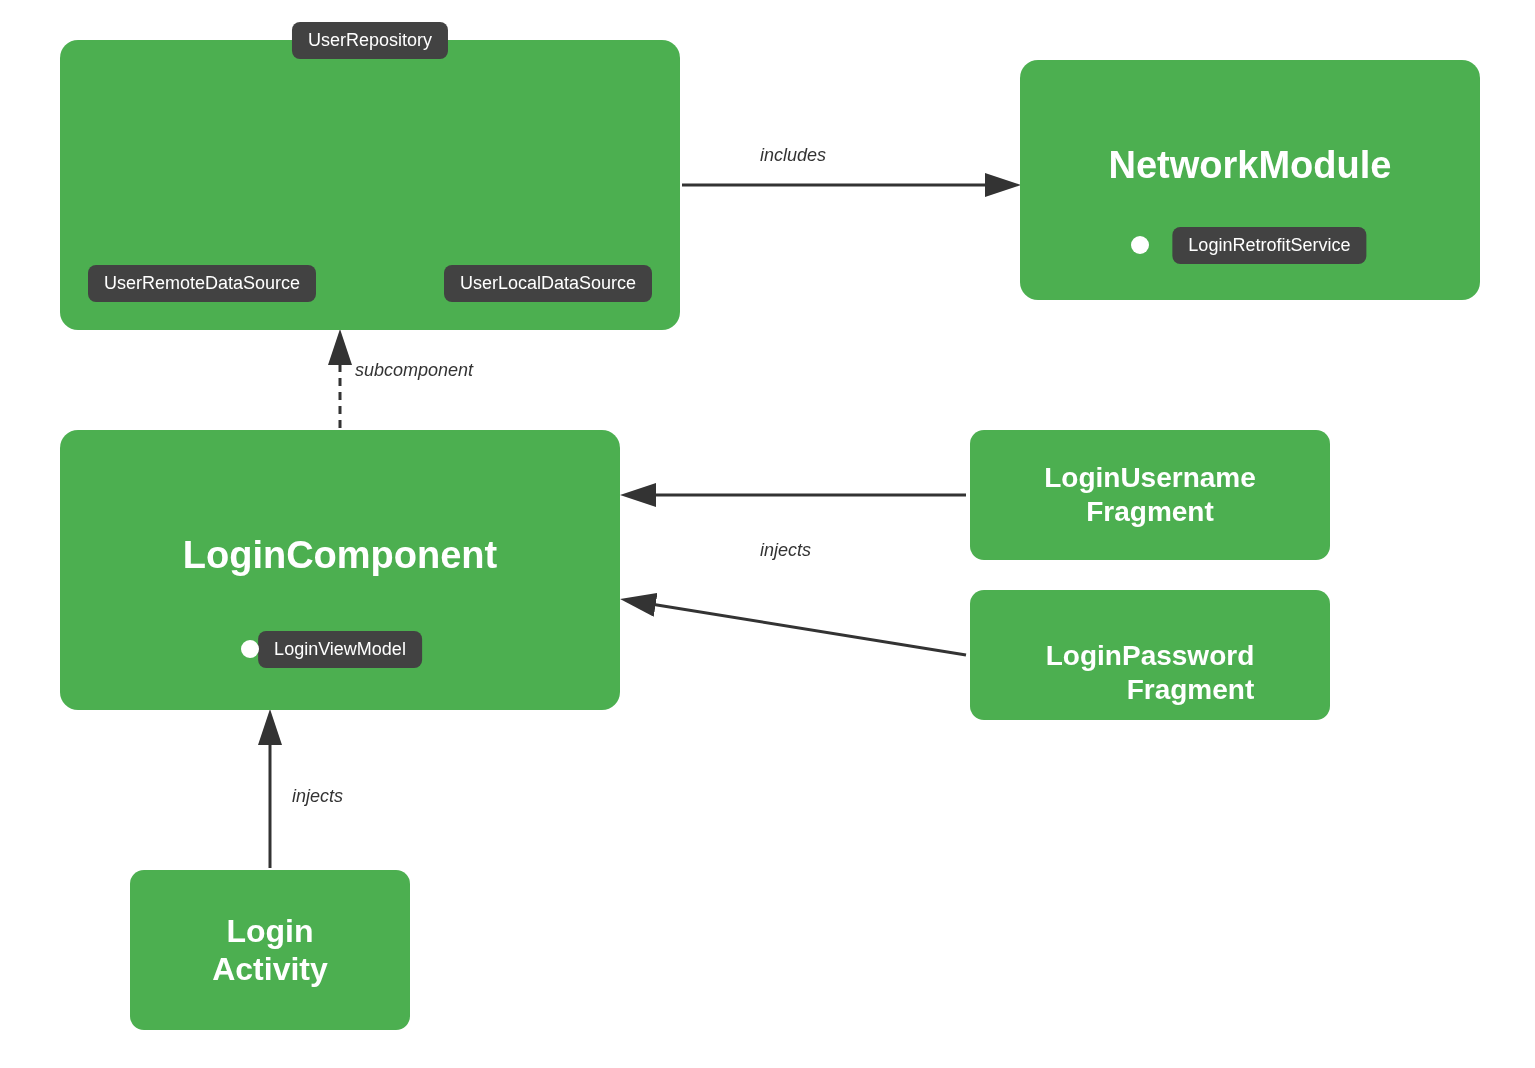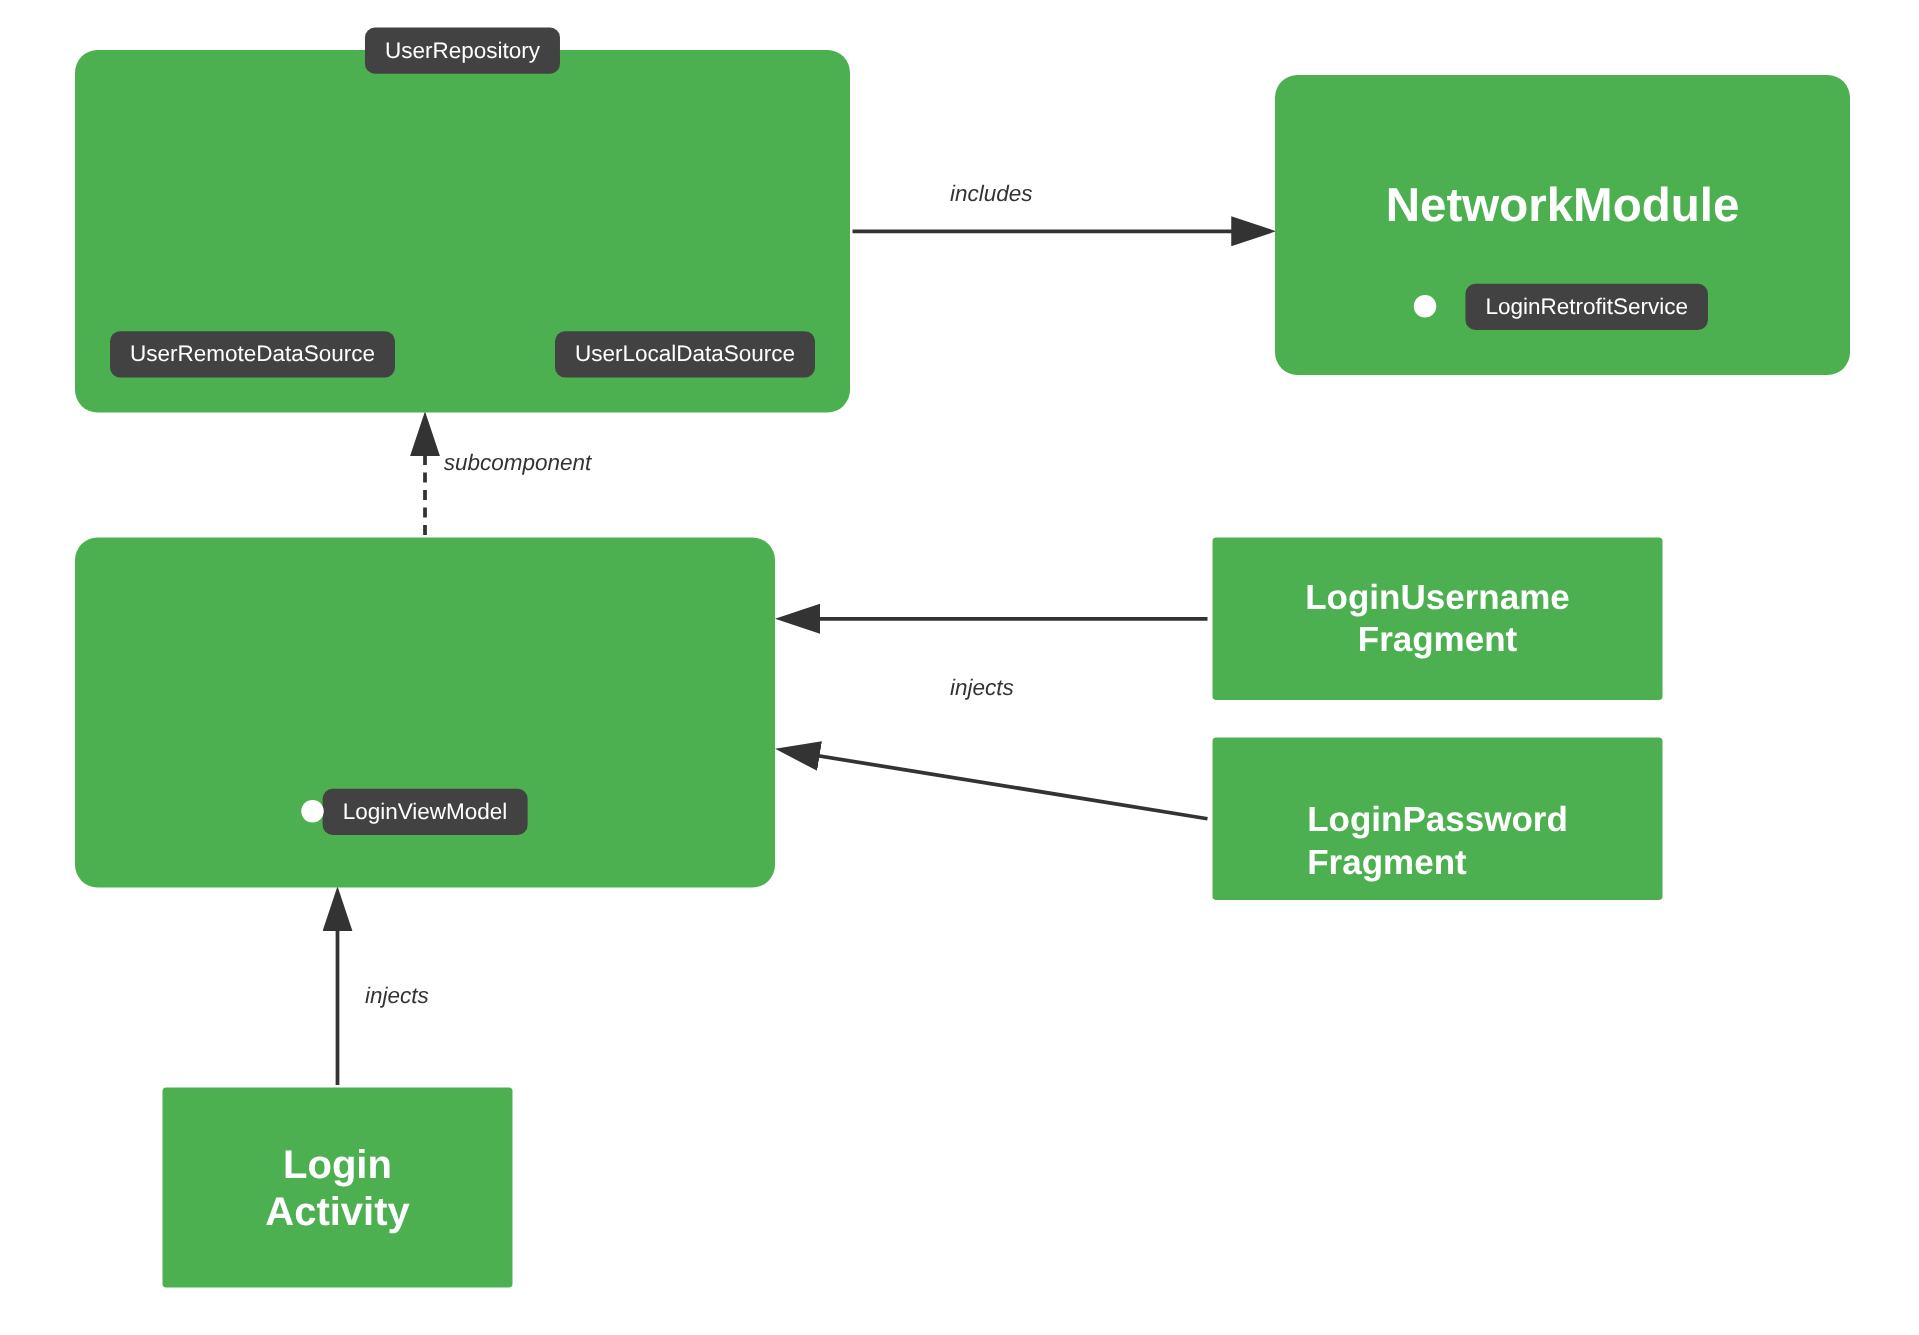--- a/index.html
+++ b/index.html
@@ -27,21 +27,21 @@
       flex-direction: column;
       align-items: center;
       justify-content: center;
       color: white;
       font-size: 32px;
       font-weight: bold;
     }
 
     .small-green-box {
       background: #4caf50;
-      border-radius: 3px;
+      border-radius: 14px;
       position: absolute;
       display: flex;
       align-items: center;
       justify-content: center;
       color: white;
       font-size: 28px;
       font-weight: bold;
       text-align: center;
     }
 
@@ -139,37 +139,38 @@
     </div>
 
     <div class="white-dot" style="bottom:46px; left:calc(50% - 110px); transform:translateX(-50%);"></div>
   </div>
 
   <div class="arrow-label" style="left:760px; top:145px;">includes</div>
 
   <div class="arrow-label" style="left:355px; top:360px;">subcomponent</div>
 
   <div class="green-box" style="left:60px; top:430px; width:560px; height:280px;">
+    <span style="font-size:38px; font-weight:bold; color:white; margin-bottom:30px;">LoginComponent</span>
 
     <div class="dark-label" style="bottom:42px; left:50%; transform:translateX(-50%);">
       <span>LoginViewModel</span>
     </div>
 
     <div class="white-dot" style="bottom:52px; left:calc(50% - 90px); transform:translateX(-50%);"></div>
   </div>
 
   <div class="arrow-label" style="left:292px; top:786px;">injects</div>
 
   <div class="small-green-box" style="left:130px; top:870px; width:280px; height:160px; font-size:32px;">
     <span style="color:white; font-weight:bold; text-align:center; line-height:1.2;">Login<br>Activity</span>
   </div>
 
   <div class="small-green-box" style="left:970px; top:430px; width:360px; height:130px; font-size:28px;">
     <span style="color:white; font-weight:bold; text-align:center; line-height:1.2;">LoginUsername<br>Fragment</span>
   </div>
 
   <div class="small-green-box" style="left:970px; top:590px; width:360px; height:130px; font-size:28px;">
-    <span style="color:white; font-weight:bold; text-align:left; line-height:1.2;margin-top:36px;">LoginPassword<br>Fragment</span>
+    <span style="color:white; font-weight:bold; text-align:right; line-height:1.2;margin-top:36px;">LoginPassword<br>Fragment</span>
   </div>
 
   <div class="arrow-label" style="left:760px; top:540px;">injects</div>
 
 </div>
 
 </body></html>

